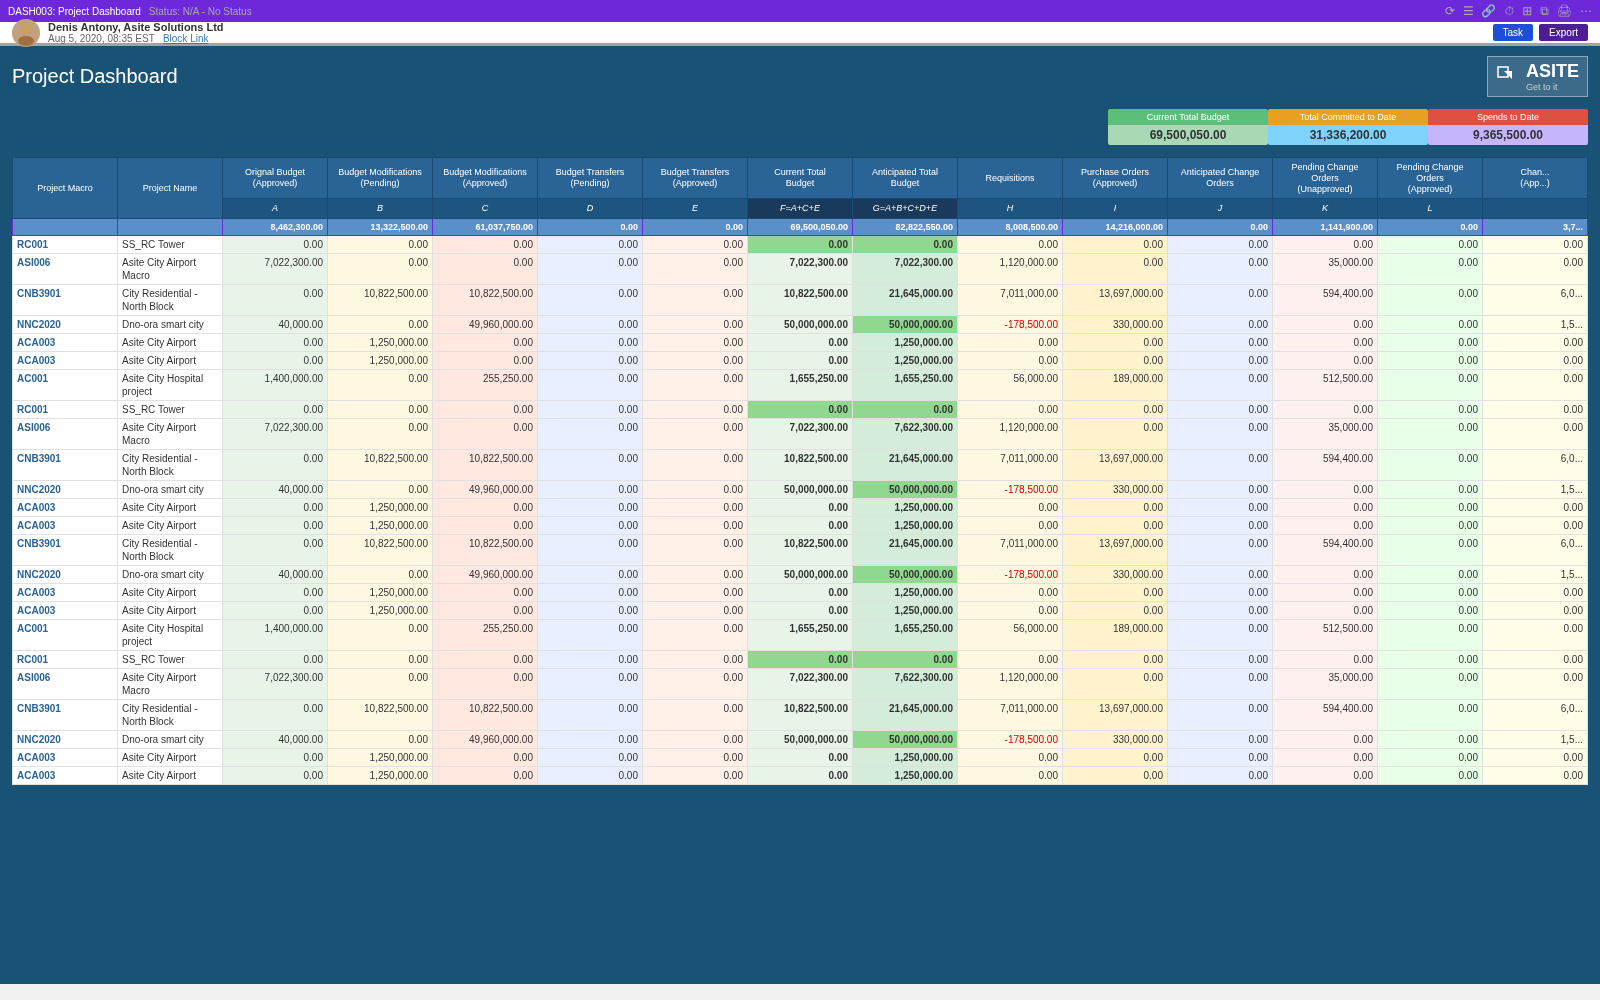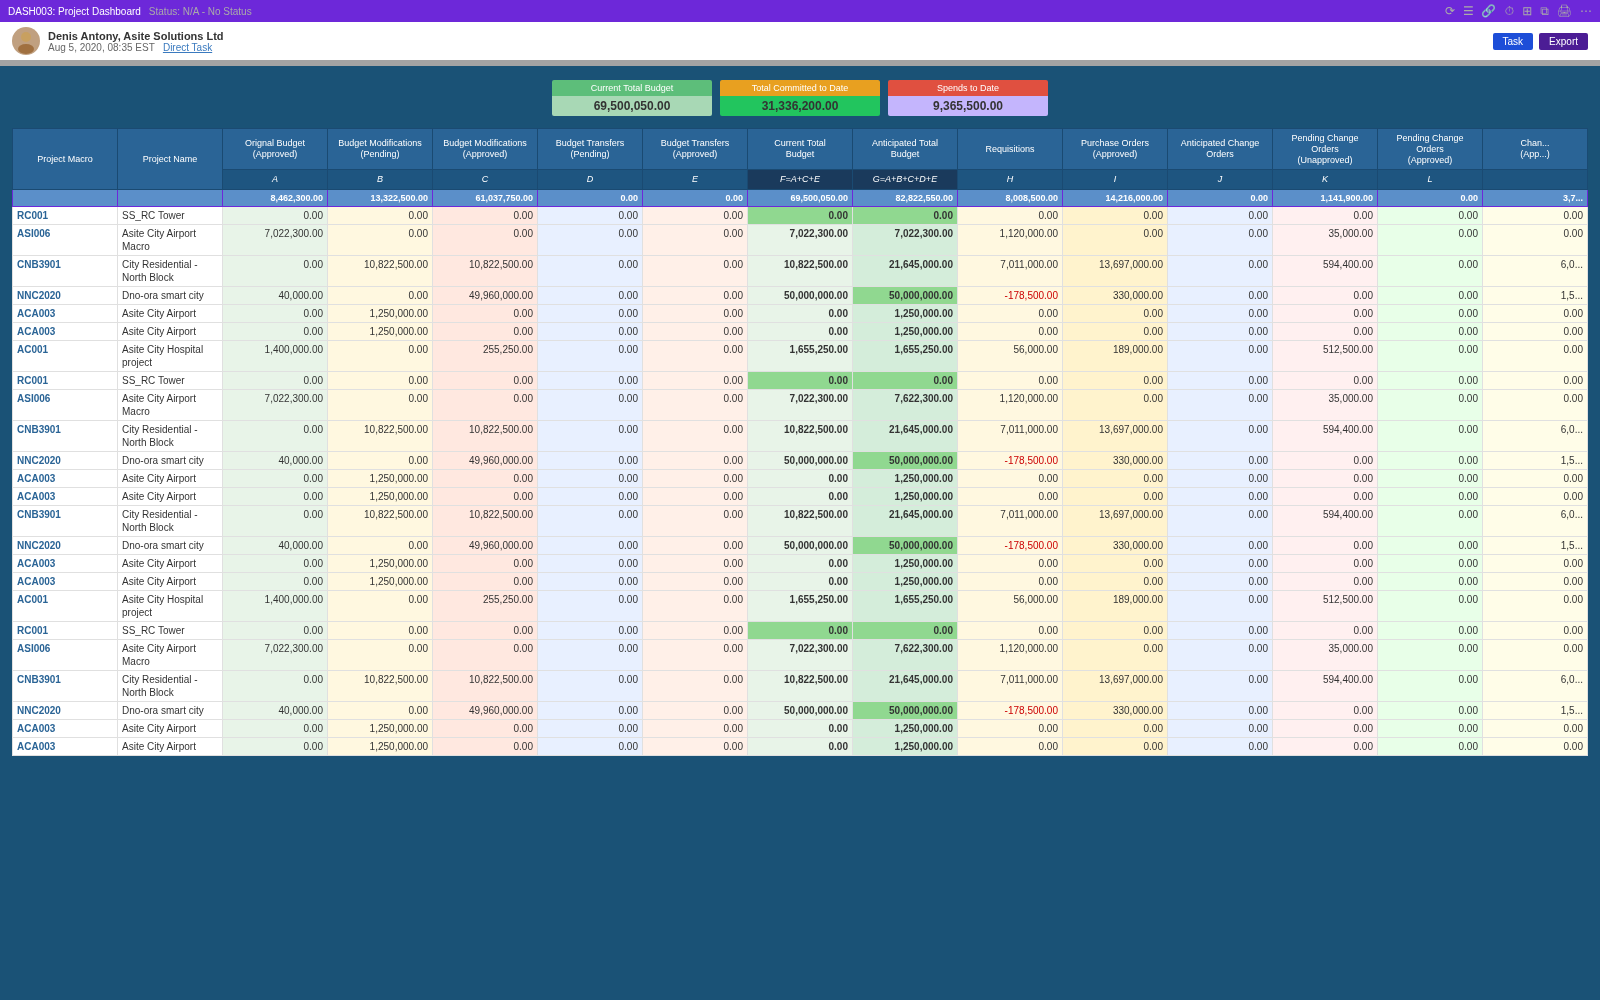--- a/index.html
+++ b/index.html
@@ -20,22 +20,22 @@
     .top-bar-right { display: flex; align-items: center; gap: 6px; }
     .status-badge { color: #aaa; font-size: 10px; }
 
     
     .user-bar {
       background: #fff;
       display: flex;
       align-items: center;
       justify-content: space-between;
       padding: 4px 12px;
-      border-bottom: 6px solid #a3a3a3;
-      height: 44px;
+      border-bottom: 3px solid #a3a3a3;
+      height: 24px;
     }
     .user-info { display: flex; align-items: center; gap: 8px; }
     .avatar {
       width: 28px; height: 28px;
       border-radius: 50%;
       background: #c0a080;
       overflow: hidden;
       display: flex; align-items: center; justify-content: center;
       font-size: 10px; color: #fff;
     }
@@ -86,22 +86,22 @@
       display: flex;
       align-items: center;
       gap: 6px;
     }
     .asite-logo-text { font-size: 18px; font-weight: bold; color: #fff; }
     .asite-tagline { font-size: 9px; color: #ccc; }
 
     
     .summary-cards {
       display: flex;
-      justify-content: center;
-      gap: 8px;
+      justify-content: flex-end;
+      gap: 0;
       margin-bottom: 8px;
     }
     .summary-card {
       display: flex;
       flex-direction: column;
       align-items: center;
       padding: 4px 0;
       min-width: 160px;
     }
     .summary-card .label {
@@ -117,21 +117,21 @@
       font-weight: bold;
       padding: 3px 16px;
       border-radius: 0 0 2px 2px;
       text-align: center;
       width: 100%;
       color: #333;
     }
     .card-green .label { background: #5dbe7a; }
     .card-green .value { background: #a8d8b5; }
     .card-orange .label { background: #e8a020; }
-    .card-orange .value { background: #22c55e; }
+    .card-orange .value { background: #7dd3fc; }
     .card-red .label { background: #e05040; }
     .card-red .value { background: #c4b5fd; }
 
     
     .table-container {
       overflow-x: auto;
       overflow-y: auto;
       max-height: 780px;
     }
 
@@ -229,32 +229,47 @@
       <svg width="28" height="28" viewBox="0 0 28 28">
         <circle cx="14" cy="10" r="5" fill="#c8a060"></circle>
         <ellipse cx="14" cy="22" rx="8" ry="5" fill="#a07040"></ellipse>
       </svg>
     </div>
     <div>
       <div class="user-name">Denis Antony, Asite Solutions Ltd</div>
       <div class="user-date">
         <span>Aug 5, 2020, 08:35 EST</span>
         &nbsp;
-        <span class="direct-link">Direct Task</span>
+        <span class="direct-link">Block Link</span>
       </div>
     </div>
   </div>
   <div class="user-actions">
     <button class="action-btn">Task</button>
     <button class="action-btn export">Export</button>
   </div>
 </div>
 
 <div class="main-content">
 
+  <div class="dashboard-header">
+    <h1 class="page-title">Project Dashboard</h1>
+    <div class="asite-logo">
+      <div class="asite-logo-box">
+        <svg width="24" height="24" viewBox="0 0 24 24">
+          <rect x="2" y="2" width="10" height="10" fill="none" stroke="#fff" stroke-width="1.5"></rect>
+          <polygon points="8,6 16,6 16,14" fill="#fff"></polygon>
+        </svg>
+        <div>
+          <div class="asite-logo-text">ASITE</div>
+          <div class="asite-tagline">Get to it</div>
+        </div>
+      </div>
+    </div>
+  </div>
 
   <div class="summary-cards">
     <div class="summary-card card-green">
       <div class="label">Current Total Budget</div>
       <div class="value">69,500,050.00</div>
     </div>
     <div class="summary-card card-orange">
       <div class="label">Total Committed to Date</div>
       <div class="value">31,336,200.00</div>
     </div>

